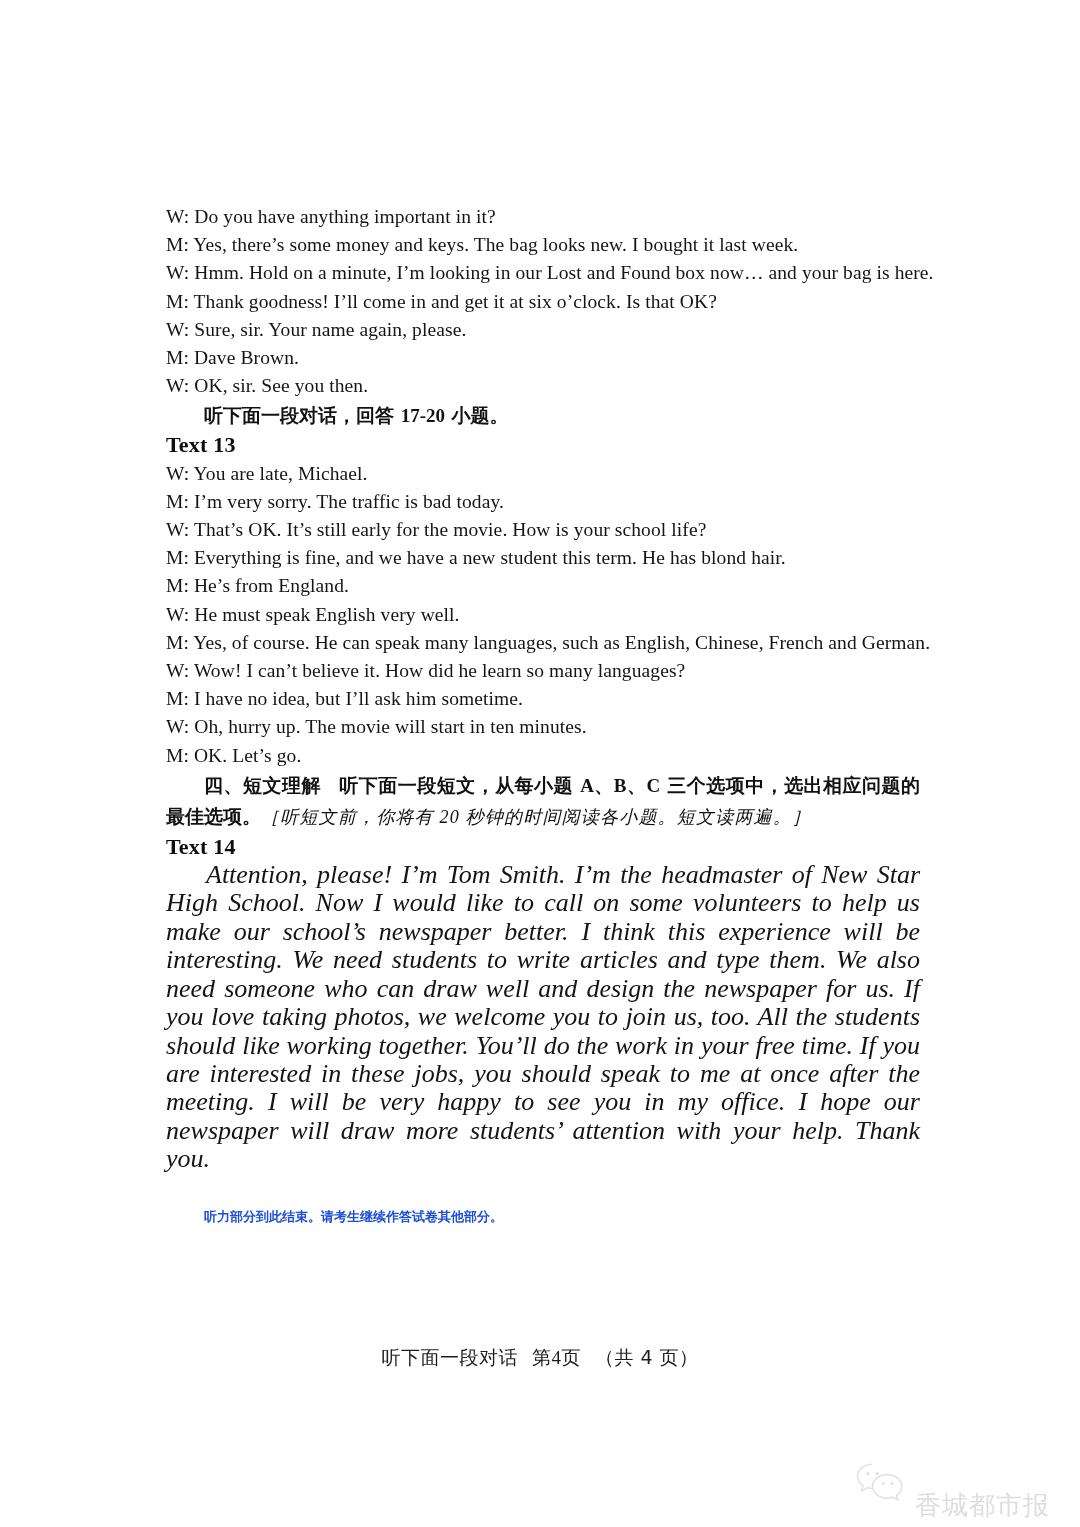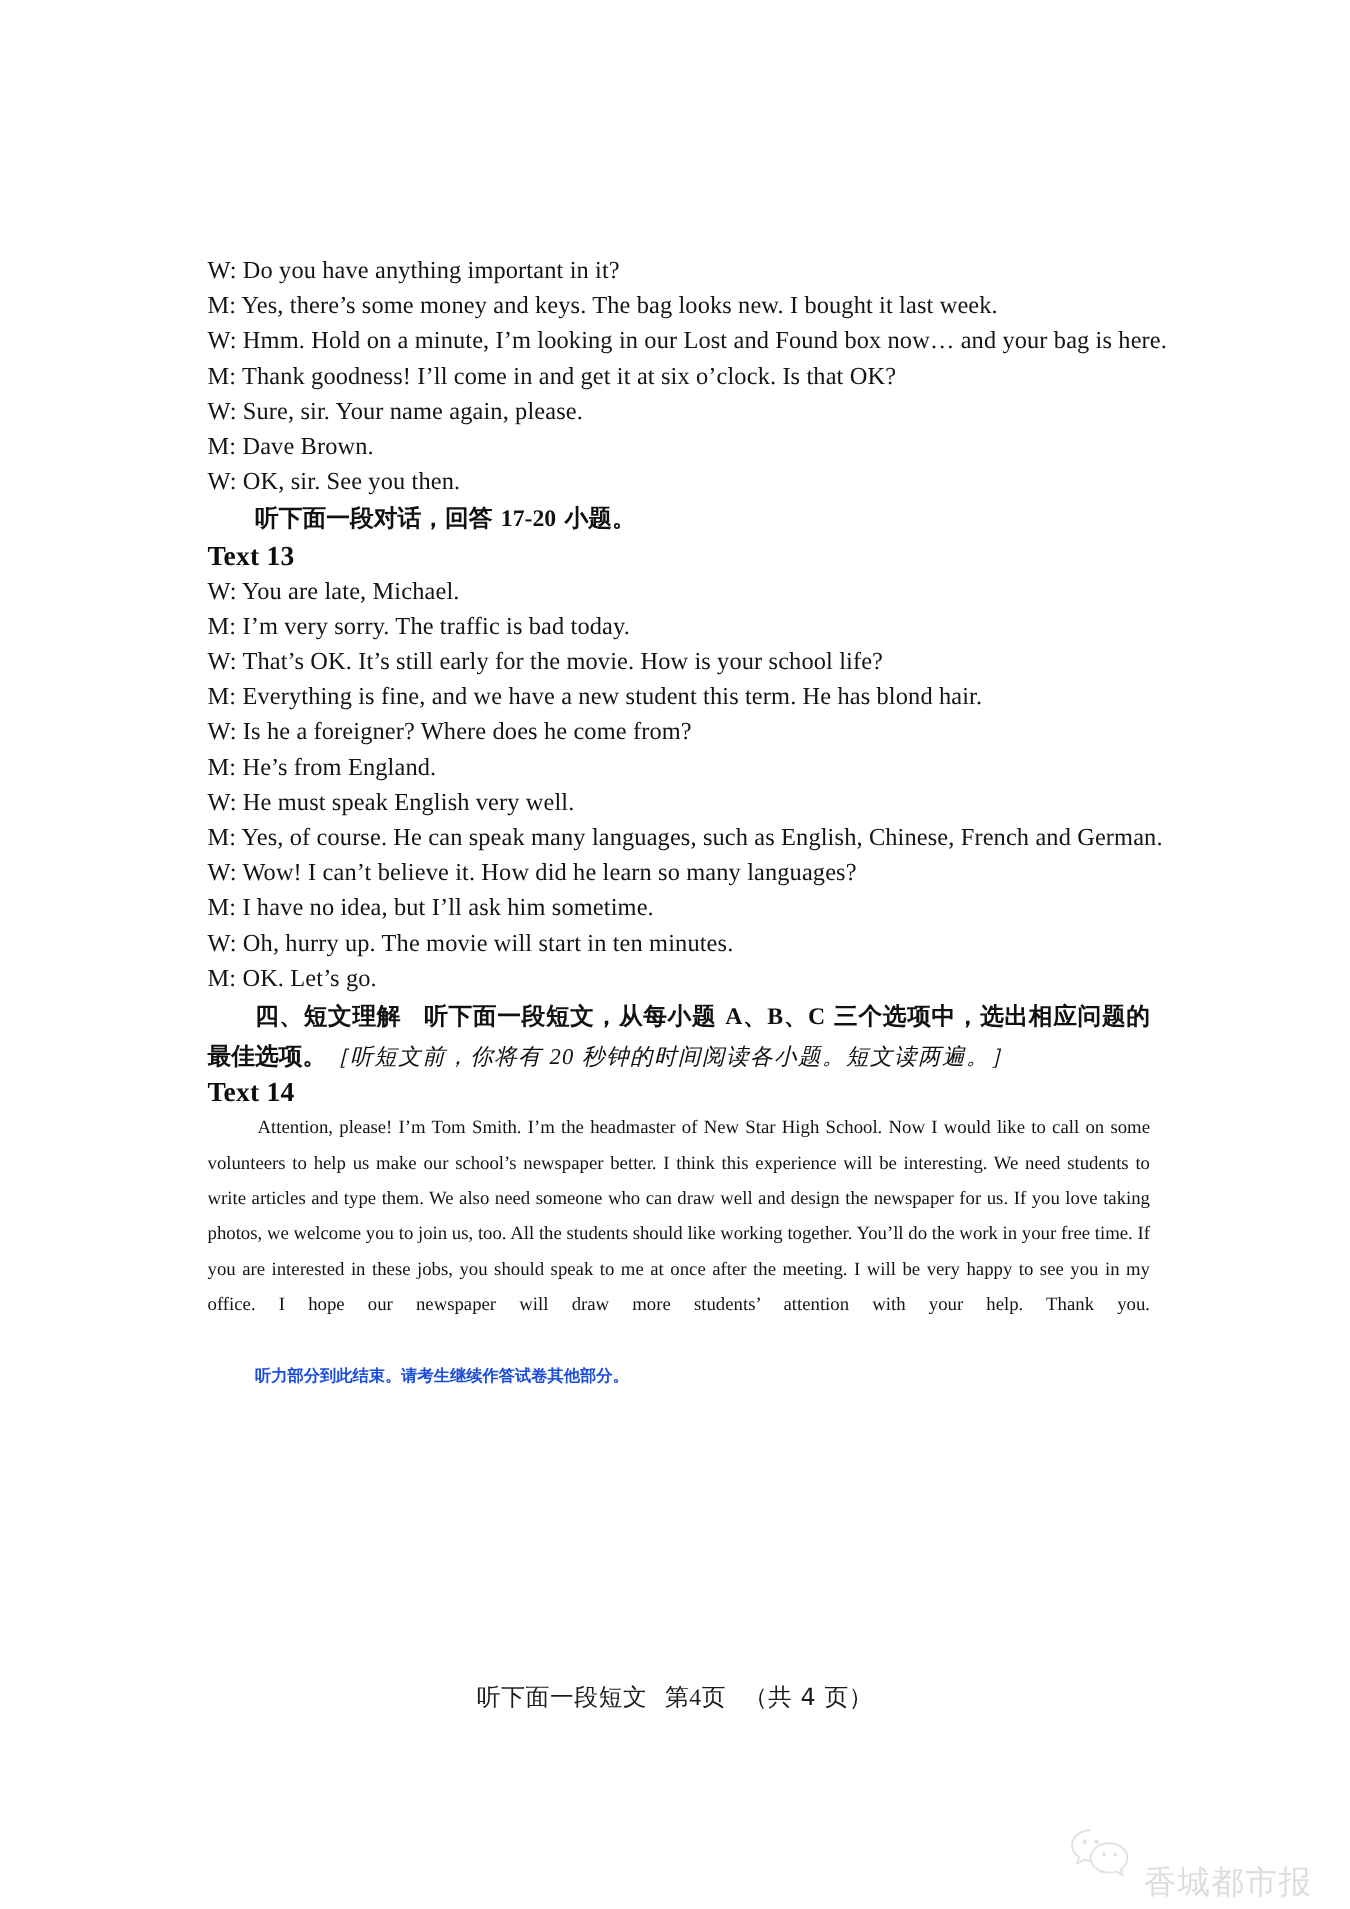--- a/index.html
+++ b/index.html
@@ -78,25 +78,26 @@
   .section-head .bracket {
     font-family: Liberation Serif, serif;
     font-weight: normal;
     font-style: italic;
     font-size: 18px;
     letter-spacing: 1.2px;
   }
 
   
   .para {
-    font-size: 15px;
+    font-size: 26px;
     line-height: 28.4px;
     text-align: justify;
     text-indent: 40px;
     color: #141414;
+    font-style: italic;
   }
   .para:after {
     content: "";
     display: inline-block;
     width: 100%;
   }
 
   .cn-closing {
     font-family: "DejaVu Sans", "Liberation Sans", sans-serif;
     font-size: 13px;
@@ -166,39 +167,38 @@
     </div>
 
     <div class="cn-inst"><span>听下面一段对话，回答 </span><span class="lat">17-20</span><span> 小题。</span></div>
 
     <div class="text-label">Text 13</div>
     <div>
       <div class="line">W: You are late, Michael.</div>
       <div class="line">M: I’m very sorry. The traffic is bad today.</div>
       <div class="line">W: That’s OK. It’s still early for the movie. How is your school life?</div>
       <div class="line">M: Everything is fine, and we have a new student this term. He has blond hair.</div>
-      <div class="line">W: Is he a foreigner? Where does he come from?</div>
       <div class="line">M: He’s from England.</div>
       <div class="line">W: He must speak English very well.</div>
       <div class="line">M: Yes, of course. He can speak many languages, such as English, Chinese, French and German.</div>
       <div class="line">W: Wow! I can’t believe it. How did he learn so many languages?</div>
       <div class="line">M: I have no idea, but I’ll ask him sometime.</div>
       <div class="line">W: Oh, hurry up. The movie will start in ten minutes.</div>
       <div class="line">M: OK. Let’s go.</div>
     </div>
 
     <div class="section-head"><span>四、短文理解</span><span class="gap"></span><span>听下面一段短文，从每小题 </span><span class="lat">A、B、C</span><span> 三个选项中，选出相应问题的最佳选项。</span><span class="bracket">［听短文前，你将有 </span><span class="bracket num">20</span><span class="bracket"> 秒钟的时间阅读各小题。短文读两遍。］</span></div>
 
     <div class="text-label">Text 14</div>
     <div class="para">Attention, please! I’m Tom Smith. I’m the headmaster of New Star High School. Now I would like to call on some volunteers to help us make our school’s newspaper better. I think this experience will be interesting. We need students to write articles and type them. We also need someone who can draw well and design the newspaper for us. If you love taking photos, we welcome you to join us, too. All the students should like working together. You’ll do the work in your free time. If you are interested in these jobs, you should speak to me at once after the meeting. I will be very happy to see you in my office. I hope our newspaper will draw more students’ attention with your help. Thank you.</div>
 
     <div class="cn-closing">听力部分到此结束。请考生继续作答试卷其他部分。</div>
   </div>
 
-  <div id="footer"><span>听下面一段短文</span><span class="fgap"></span><span>第</span><span class="num">4</span><span>页</span><span class="fgap"></span><span>（共 4 页）</span></div>
+  <div id="footer"><span>听下面一段对话</span><span class="fgap"></span><span>第</span><span class="num">4</span><span>页</span><span class="fgap"></span><span>（共 4 页）</span></div>
 
   <div id="watermark">
     <span class="wx-logo">
       <svg viewBox="0 0 50 42" width="50" height="42" aria-hidden="true">
         <g fill="none" stroke="#c3c6cc" stroke-width="1.6">
           <path d="M17.5 3.2C9.2 3.2 2.6 8.6 2.6 15.2c0 3.8 2.2 7.2 5.6 9.4l-1.6 5.1 5.6-2.9c1.6 .45 3.3 .7 5.1 .7"></path>
         </g>
         <circle cx="12.6" cy="12.4" r="1.75" fill="#c3c6cc"></circle>
         <circle cx="22.2" cy="12.4" r="1.75" fill="#c3c6cc"></circle>
         <g fill="#ffffff" stroke="#c3c6cc" stroke-width="1.6">

